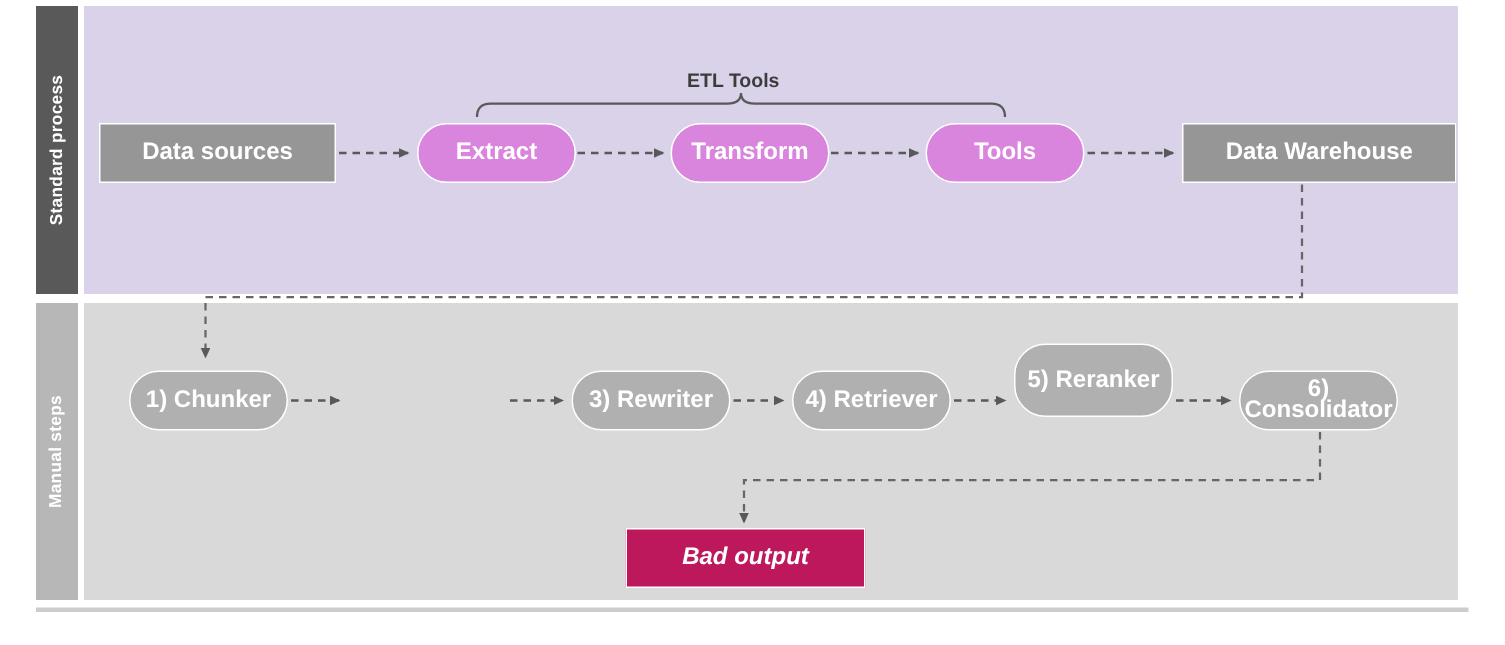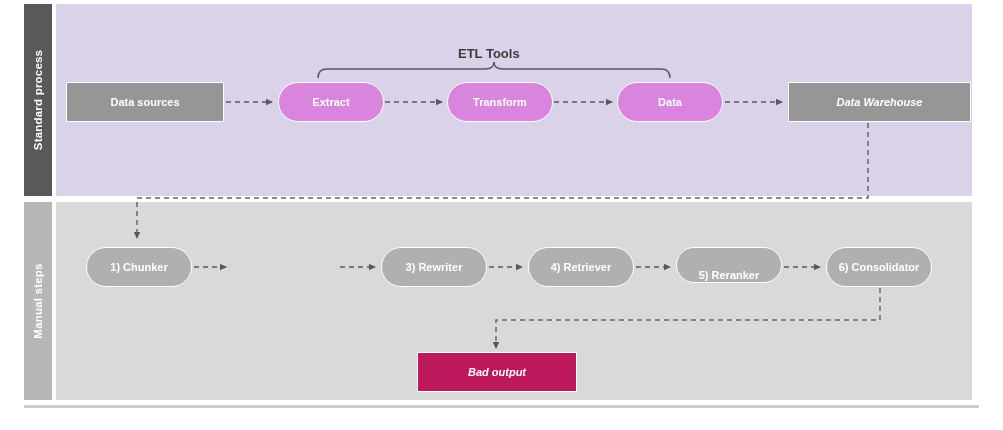--- a/index.html
+++ b/index.html
@@ -16,21 +16,21 @@
   #lane-top-tab{left:24px;top:4px;width:28px;height:192px;background:#595959;}
   #lane-top-body{left:56px;top:4px;width:916px;height:192px;background:#D9D2E9;}
 
   #lane-bot-tab{left:24px;top:202px;width:28px;height:198px;background:#B7B7B7;}
   #lane-bot-body{left:56px;top:202px;width:916px;height:198px;background:#D9D9D9;}
 
   #baseline{position:absolute;left:24px;top:405px;width:955px;height:3px;background:#CCCCCC;}
 
   
   .node{position:absolute;display:flex;align-items:center;justify-content:center;
-        text-align:center;color:#ffffff;font-weight:bold;font-size:11px;
+        text-align:center;color:#ffffff;font-weight:bold;font-size:16px;
         line-height:14px;box-sizing:border-box;border:1.6px solid #ffffff;}
   .rect{border-radius:0;}
   .pill{border-radius:21px;}
   .grey{background:#969696;}
   .pink{background:#D985DE;}
   .greyrt{background:#B0B0B0;}
   .yellow{background:#be185d;font-style:italic;}
 
   
   svg.conn{position:absolute;left:0;top:0;width:1003px;height:430px;overflow:visible;
@@ -92,41 +92,41 @@
 
   <div class="node pill pink" style="left:278px;top:82px;width:106px;height:40px;">
     <span>Extract</span>
   </div>
 
   <div class="node pill pink" style="left:447px;top:82px;width:106px;height:40px;">
     <span>Transform</span>
   </div>
 
   <div class="node pill pink" style="left:617px;top:82px;width:106px;height:40px;">
-    <span>Data</span>
+    <span>Tools</span>
   </div>
 
-  <div class="node rect grey" style="left:788px;top:82px;width:183px;height:40px;font-style:italic;">
+  <div class="node rect grey" style="left:788px;top:82px;width:183px;height:40px;">
     <span>Data Warehouse</span>
   </div>
 
   <div class="node pill greyrt" style="left:86px;top:247px;width:106px;height:40px;">
     <span>1) Chunker</span>
   </div>
 
 
   <div class="node pill greyrt" style="left:381px;top:247px;width:106px;height:40px;align-items:center;">
     <span>3) Rewriter</span>
   </div>
 
   <div class="node pill greyrt" style="left:528px;top:247px;width:106px;height:40px;">
     <span>4) Retriever</span>
   </div>
 
-  <div class="node pill greyrt" style="left:676px;top:247px;width:106px;height:36px;align-items:flex-end;">
+  <div class="node pill greyrt" style="left:676px;top:229px;width:106px;height:49px;">
     <span>5) Reranker</span>
   </div>
 
   <div class="node pill greyrt" style="left:826px;top:247px;width:106px;height:40px;">
     <span>6) Consolidator</span>
   </div>
 
   <div class="node rect yellow" style="left:417px;top:352px;width:160px;height:40px;">
     <span>Bad output</span>
   </div>

